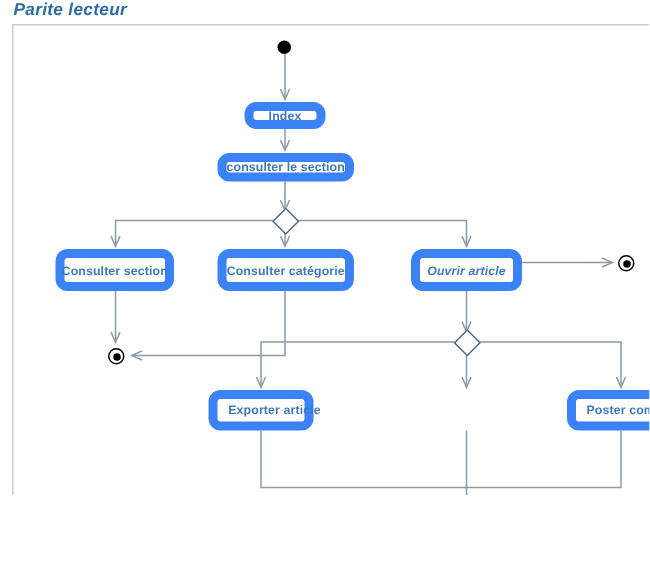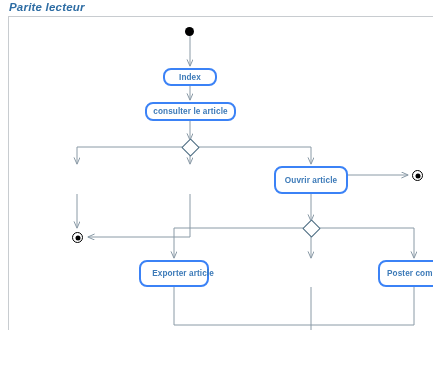--- a/index.html
+++ b/index.html
@@ -42,21 +42,21 @@
   #svg-layer {
     position: absolute;
     left: 0;
     top: 0;
     width: 433px;
     height: 387px;
   }
   .node-box {
     position: absolute;
     box-sizing: border-box;
-    border: 2px solid #3b82f6;
+    border: 6px solid #3b82f6;
     border-radius: 8px;
     background: #ffffff;
     color: #3c7ab8;
     font-size: 8.2px;
     font-weight: bold;
     display: flex;
     align-items: center;
     justify-content: center;
     white-space: nowrap;
     letter-spacing: 0.1px;
@@ -146,27 +146,29 @@
       <line x1="311" y1="287" x2="311" y2="325"></line>
 
       <line x1="311" y1="325" x2="311" y2="369" marker-end="url(#arrow)"></line>
     </g>
   </svg>
 
   <div class="start-node" style="left:185px; top:27px;"></div>
 
   <div class="node-box" style="left:163px; top:68px; width:54px; height:18px;">Index</div>
 
-  <div class="node-box" style="left:145px; top:102px; width:91px; height:19px;">consulter le article</div>
+  <div class="node-box" style="left:145px; top:102px; width:91px; height:19px;">consulter le section</div>
 
   <div class="decision-node" style="left:184px; top:141px;"></div>
 
+  <div class="node-box" style="left:37px; top:166px; width:79px; height:28px;">Consulter section</div>
 
+  <div class="node-box" style="left:145px; top:166px; width:91px; height:28px;">Consulter catégorie</div>
 
-  <div class="node-box" style="left:274px; top:166px; width:74px; height:28px;">Ouvrir article</div>
+  <div class="node-box" style="left:274px; top:166px; width:74px; height:28px;font-style:italic;">Ouvrir article</div>
 
   <div class="decision-node" style="left:305px; top:222px;"></div>
 
   <div class="node-box" style="left:139px; top:260px; width:70px; height:27px;padding-left:18px;">Exporter article</div>
 
 
   <div class="node-box clipped" style="left:378px; top:260px; width:66px; height:27px;">Poster comme</div>
 
   <div class="end-node" style="left:72px; top:232px;"></div>
 

